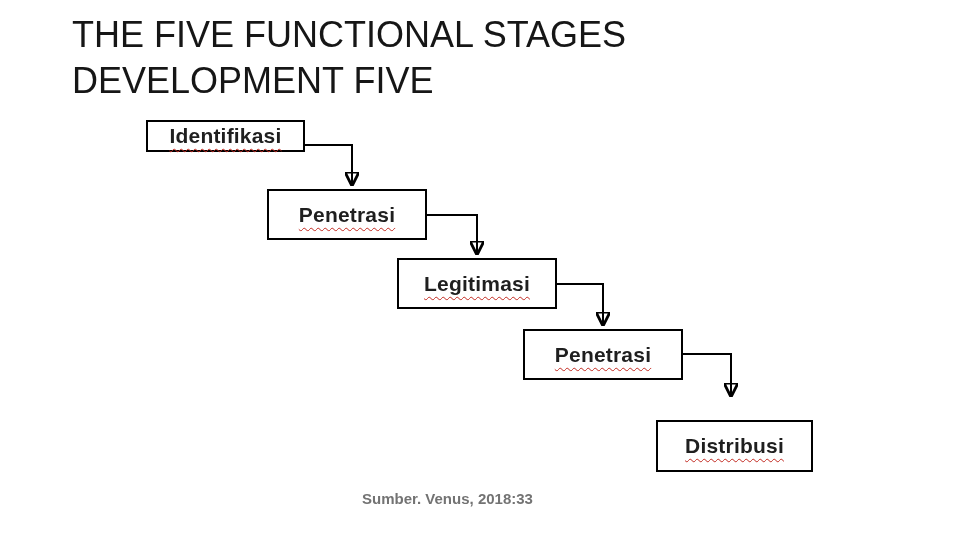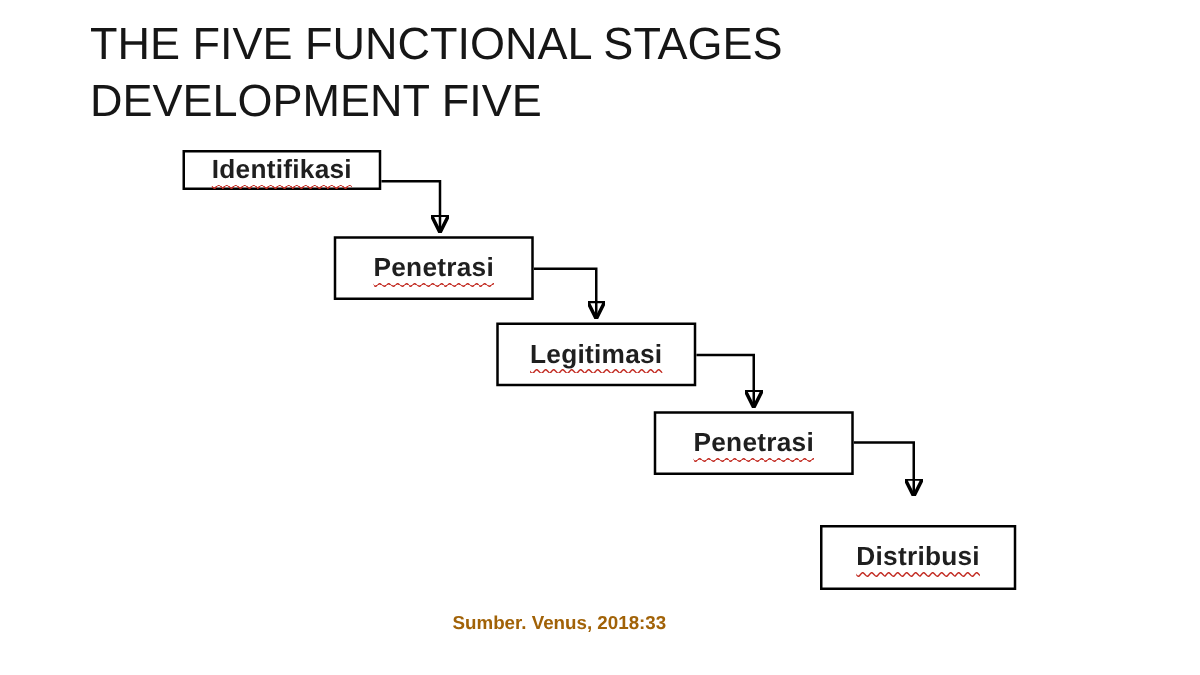--- a/index.html
+++ b/index.html
@@ -65,21 +65,21 @@
     fill: none;
     stroke: #000000;
     stroke-width: 2px;
   }
   .source-text {
     position: absolute;
     left: 362px;
     top: 490px;
     font-size: 15px;
     font-weight: 600;
-    color: #a16207;
+    color: #737373;
     white-space: nowrap;
   }
 </style>
 </head>
 <body>
 
 <div class="slide">
 
   <div class="slide-title">
     <div>THE FIVE FUNCTIONAL STAGES</div>

